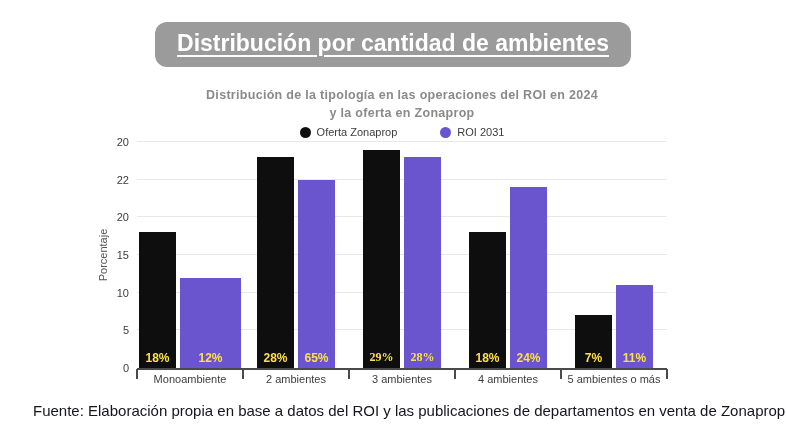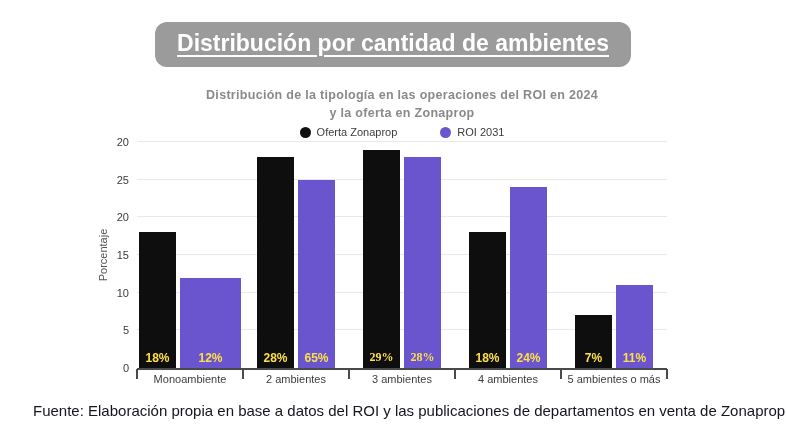--- a/index.html
+++ b/index.html
@@ -135,21 +135,21 @@
   <div class="y-tick-label" style="bottom: calc(0% - 6px);">0</div>
       <div class="gridline" style="bottom: 16.6667%;"></div>
       <div class="y-tick-label" style="bottom: calc(16.6667% - 6px);">5</div>
       <div class="gridline" style="bottom: 33.3333%;"></div>
       <div class="y-tick-label" style="bottom: calc(33.3333% - 6px);">10</div>
       <div class="gridline" style="bottom: 50%;"></div>
       <div class="y-tick-label" style="bottom: calc(50% - 6px);">15</div>
       <div class="gridline" style="bottom: 66.6667%;"></div>
       <div class="y-tick-label" style="bottom: calc(66.6667% - 6px);">20</div>
       <div class="gridline" style="bottom: 83.3333%;"></div>
-      <div class="y-tick-label" style="bottom: calc(83.3333% - 6px);">25</div>
+      <div class="y-tick-label" style="bottom: calc(83.3333% - 6px);">22</div>
       <div class="gridline" style="bottom: 100%;"></div>
       <div class="y-tick-label" style="bottom: calc(100% - 6px);">20</div>
       <div class="x-tick" style="left: calc(0% - 1px);"></div>
       <div class="x-tick" style="left: calc(20% - 1px);"></div>
       <div class="x-tick" style="left: calc(40% - 1px);"></div>
       <div class="x-tick" style="left: calc(60% - 1px);"></div>
       <div class="x-tick" style="left: calc(80% - 1px);"></div>
       <div class="x-tick" style="left: calc(100% - 1px);"></div>
       <div class="category-cell" style="left: 0%; width: 20%;">
         <div class="bar" style="height: 60%; background: rgb(14, 14, 14);">

